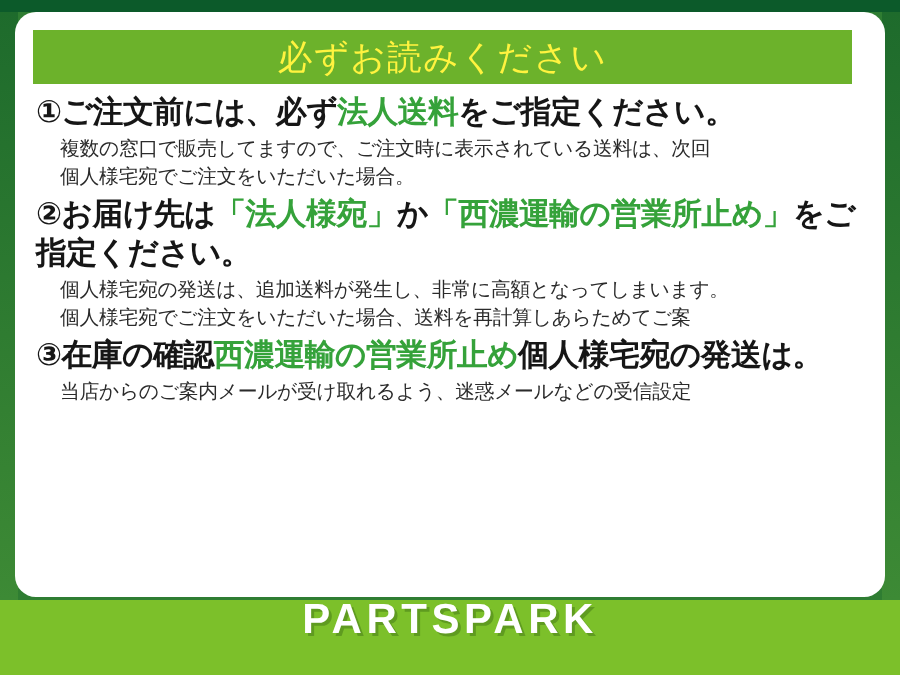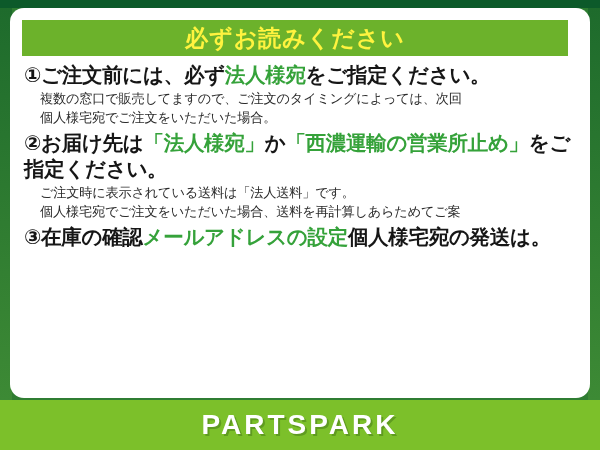--- a/index.html
+++ b/index.html
@@ -56,21 +56,21 @@
     margin: 12px 22px 0 12px;
     height: 36px;
     background: #6cb22b;
     display: flex;
     align-items: center;
     justify-content: center;
   }
   .header-title {
     color: #fff33f;
     font-size: 23px;
-    font-weight: bold;
+    font-weight: normal;
     letter-spacing: 1px;
     line-height: 1;
     white-space: nowrap;
   }
 
   
   .notice-body {
     padding: 6px 14px 0 14px;
   }
   .notice-item {
@@ -100,21 +100,21 @@
   }
   .item-body div {
     white-space: nowrap;
   }
 
   
   .footer-brand {
     position: absolute;
     left: 0;
     right: 0;
-    bottom: 0;
+    bottom: 12px;
     height: 50px;
     display: flex;
     align-items: center;
     justify-content: center;
   }
   .brand-text {
     color: #ffffff;
     font-size: 28px;
     font-weight: bold;
     letter-spacing: 3px;
@@ -131,38 +131,39 @@
 
   <div class="card">
 
     <div class="header-banner">
       <div class="header-title">必ずお読みください</div>
     </div>
 
     <div class="notice-body">
 
       <div class="notice-item">
-        <div class="item-heading"><span>①</span><span>ご注文前には、必ず</span><span class="hl">法人様宛</span><span>をご指定ください。</span></div>
+        <div class="item-heading"><span>①</span><span>ご注文前には、必ず</span><span class="hl">法人送料</span><span>をご指定ください。</span></div>
         <div class="item-body">
-          <div>複数の窓口で販売してますので、ご注文のタイミングによっては、次回</div>
+          <div>複数の窓口で販売してますので、ご注文時に表示されている送料は、次回</div>
           <div>個人様宅宛でご注文をいただいた場合。</div>
         </div>
       </div>
 
       <div class="notice-item">
         <div class="item-heading wrap"><span>②</span><span>お届け先は</span><span class="hl">「法人様宛」</span><span>か</span><span class="hl">「西濃運輸の営業所止め」</span><span>をご指定ください。</span></div>
         <div class="item-body">
-          <div>ご注文時に表示されている送料は「法人送料」です。</div>
+          <div>個人様宅宛の発送は、追加送料が発生し、非常に高額となってしまいます。</div>
           <div>個人様宅宛でご注文をいただいた場合、送料を再計算しあらためてご案</div>
         </div>
       </div>
 
       <div class="notice-item">
-        <div class="item-heading"><span>③</span><span>在庫の確認</span><span class="hl">メールアドレスの設定</span><span>個人様宅宛の発送は。</span></div>
+        <div class="item-heading"><span>③</span><span>在庫の確認</span><span class="hl">西濃運輸の営業所止め</span><span>個人様宅宛の発送は。</span></div>
         <div class="item-body">
+          <div>当店からのご案内メールが受け取れるよう、迷惑メールなどの受信設定</div>
         </div>
       </div>
 
     </div>
   </div>
 
   <div class="footer-brand">
     <div class="brand-text">PARTSPARK</div>
   </div>
 </div>

